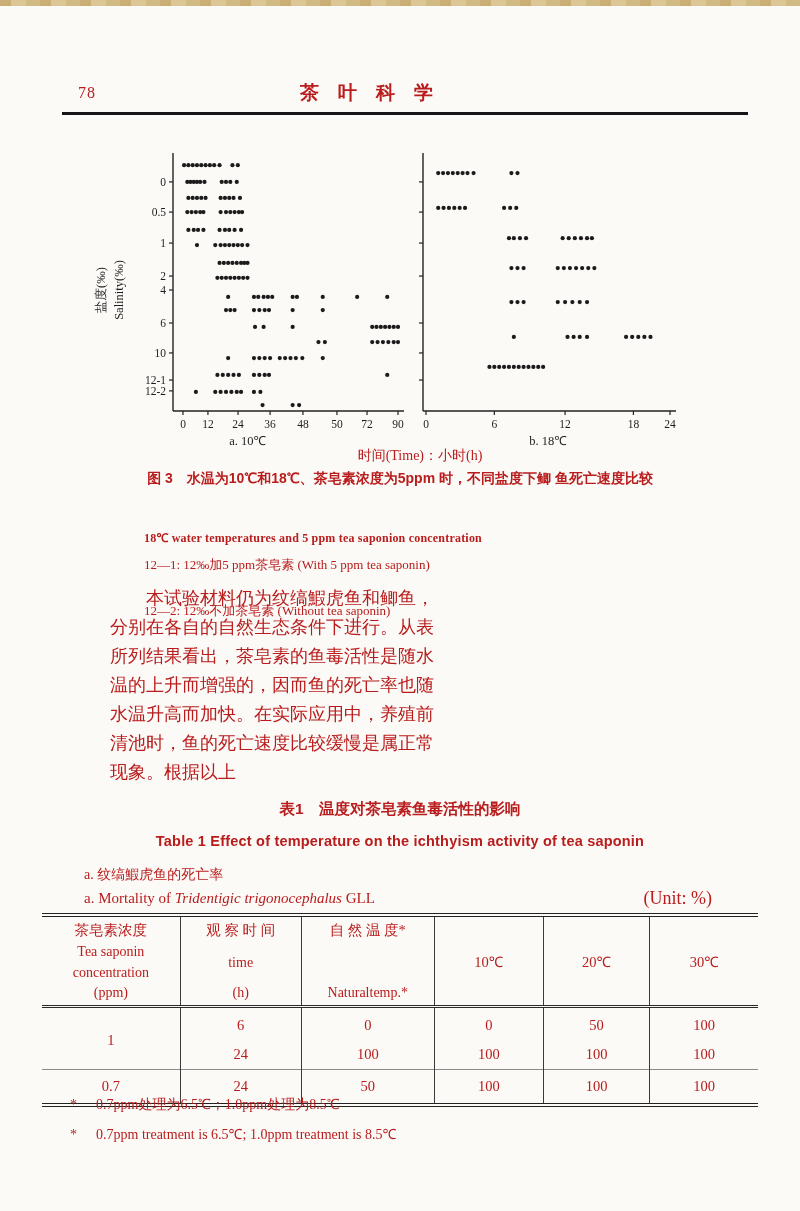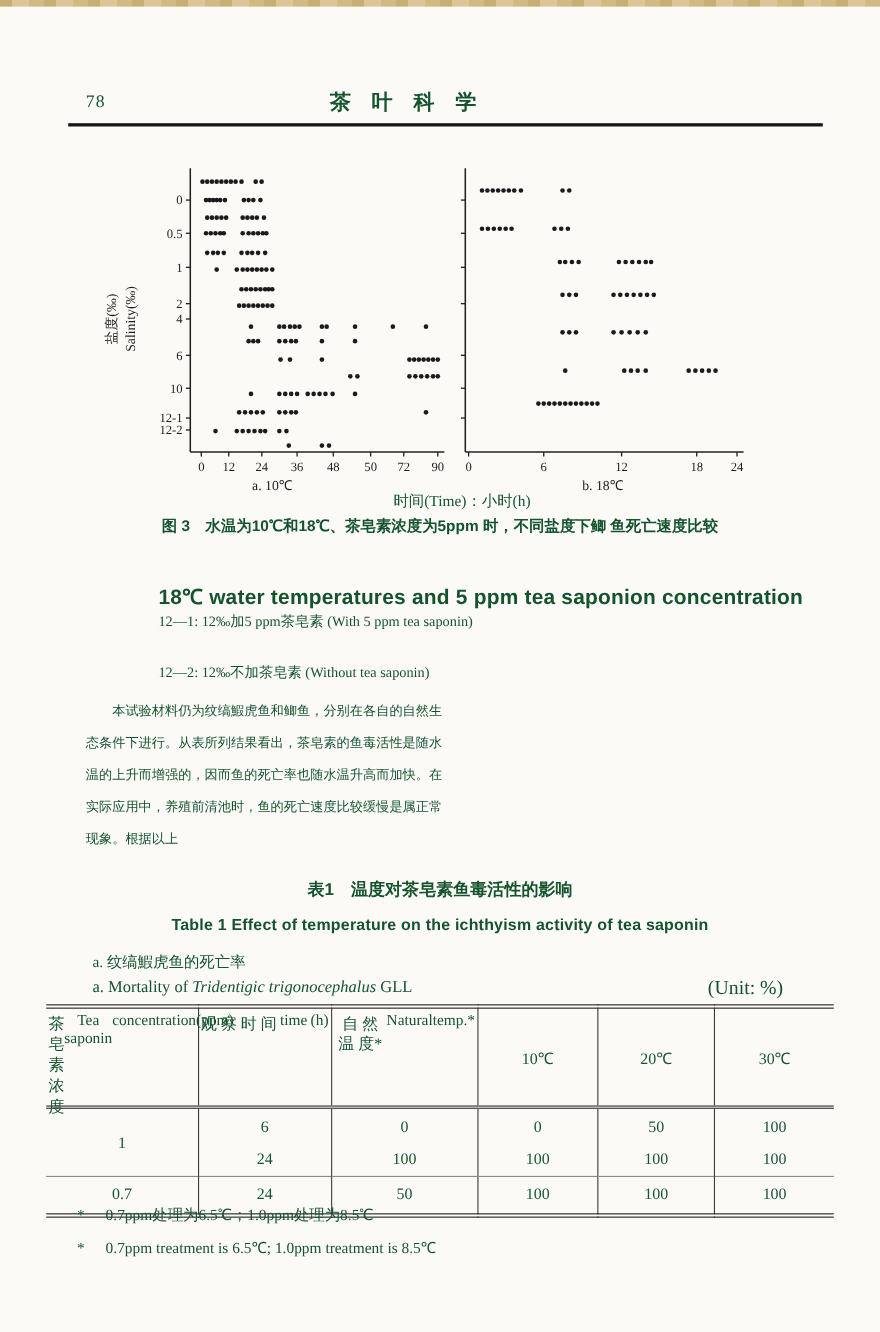--- a/index.html
+++ b/index.html
@@ -1,53 +1,53 @@
 <!DOCTYPE html>
 <html><head>
 <meta charset="utf-8">
 <style>
   html,body{margin:0;padding:0;background:#e9e7e2;}
   .page{position:relative;width:800px;height:1211px;margin:0 auto;background:#fbfaf7;overflow:hidden;
-        font-family:"Liberation Serif",serif;color:#14532d;}
+        font-family:"Liberation Serif",serif;color:#b91c1c;}
   .scan-band{position:absolute;left:0;top:0;width:800px;height:6px;
         background:repeating-linear-gradient(90deg,#c9af76 0 11px,#dcc695 11px 26px,#d2ba84 26px 40px);}
   .page-number{position:absolute;left:78px;top:84px;font-size:16px;letter-spacing:1px;}
   .journal-title{position:absolute;left:300px;top:80px;font-size:19px;font-weight:600;}
   .head-rule{position:absolute;left:62px;top:112px;width:686px;height:3px;background:#161616;}
   .figure-svg{position:absolute;left:90px;top:150px;width:620px;height:300px;}
   .tick{font-size:11.5px;font-family:"Liberation Serif",serif;fill:#1d1d1d;}
   .plabel{font-size:12.5px;font-family:"Liberation Serif",serif;fill:#1d1d1d;}
   .ylab{font-size:12.5px;font-family:"Liberation Serif",serif;fill:#1d1d1d;}
   .time-label{position:absolute;left:40px;top:447px;width:760px;text-align:center;font-size:14px;}
   .cap-zh{position:absolute;left:60px;top:470px;width:680px;text-align:center;
           font-family:"Liberation Sans",sans-serif;font-weight:bold;font-size:14px;}
   .cap-en1{position:absolute;left:85px;top:503px;width:660px;
            font-family:"Liberation Sans",sans-serif;font-weight:bold;font-size:14.5px;letter-spacing:.2px;}
   .cap-en2{position:absolute;left:144px;top:529px;width:600px;
-           font-family:Liberation Sans, sans-serif;font-weight:bold;font-size:19px;letter-spacing:.2px;}
+           font-family:Liberation Serif, serif;font-weight:bold;font-size:12px;letter-spacing:.2px;}
   .it{font-style:italic;font-weight:400;font-family:"Liberation Serif",serif;}
   .leg{position:absolute;left:144px;font-size:13px;}
   .leg1{top:556px;} .leg2{top:602px;font-family:Liberation Serif, serif;}
-  .col{position:absolute;top:632px;width:324px;font-size:12px;line-height:29px;text-align:justify;}
+  .col{position:absolute;top:584px;width:324px;font-size:18px;line-height:29px;text-align:justify;margin-left:32px;}
   .col.left{left:78px;text-indent:2em;}
   .col.right{left:412px;}
   .tcap-zh{position:absolute;left:0;top:799px;width:800px;text-align:center;
            font-family:"Liberation Sans",sans-serif;font-weight:bold;font-size:15.5px;}
   .tcap-en{position:absolute;left:0;top:833px;width:800px;text-align:center;
            font-family:"Liberation Sans",sans-serif;font-weight:bold;font-size:14.5px;letter-spacing:.2px;}
   .tsub-zh{position:absolute;left:84px;top:866px;font-size:14px;}
   .tsub-en{position:absolute;left:84px;top:890px;font-size:15px;text-align:center;}
   .unit{position:absolute;right:88px;top:888px;font-size:18px;}
   table.dtable{position:absolute;left:42px;top:913px;width:716px;border-collapse:collapse;
            border-top:4px double #222;border-bottom:4px double #222;table-layout:fixed;}
   .dtable th,.dtable td{border-right:1px solid #3a3a3a;padding:0;text-align:center;
            font-weight:normal;font-size:14.5px;vertical-align:middle;}
   .dtable th:last-child,.dtable td:last-child{border-right:none;}
   .dtable thead th{border-bottom:3px double #2a2a2a;height:88px;}
-  .hstack{display:flex;justify-content:space-between;height:80px;padding:4px 2px;}
+  .hstack{display:flex;flex-direction:column;justify-content:space-between;height:80px;padding:4px 2px;}
   .hstack .zh{font-size:14.5px;}
   .hstack .en{font-size:14px;}
   .dtable tr.g1a td{height:29px;padding-top:3px;}
   .dtable tr.g1b td{height:29px;}
   .dtable tr.g2 td{border-top:1px solid #8a8a8a;height:33px;}
   .fn{position:absolute;left:70px;font-size:14px;}
   .fn .fnm{display:inline-block;width:26px;}
   .fn1{top:1096px;} .fn2{top:1124px;}
 </style>
 </head>

